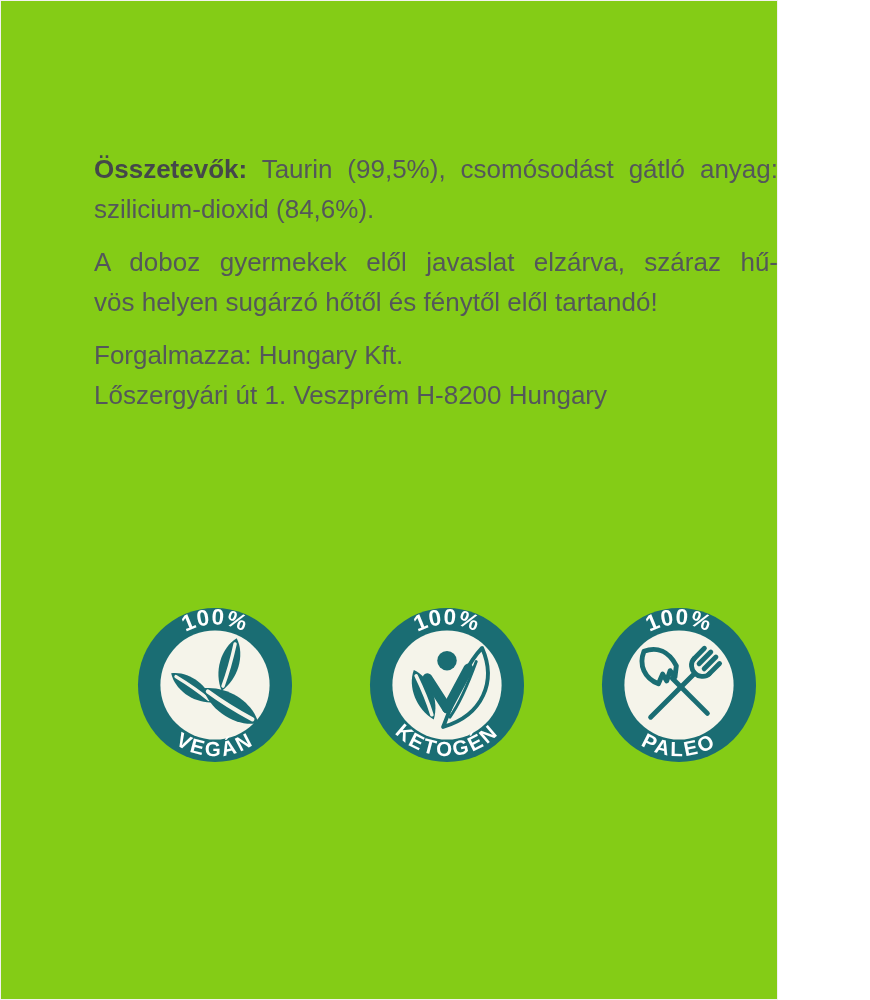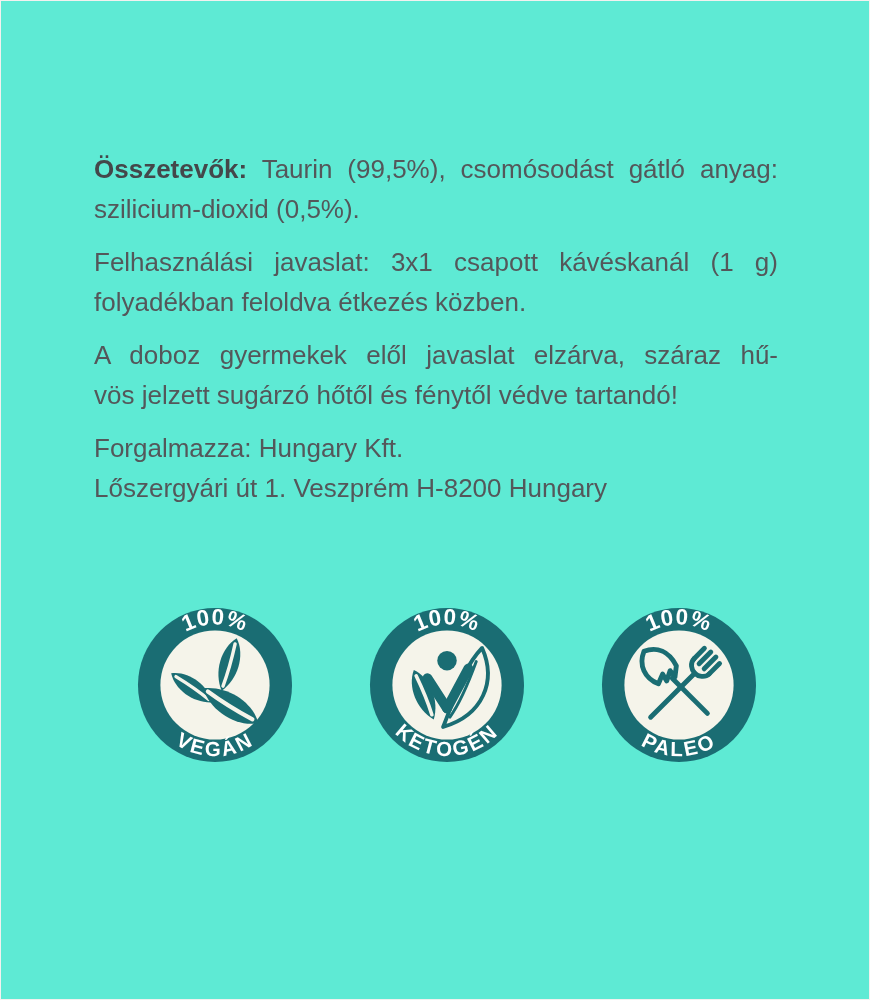--- a/index.html
+++ b/index.html
@@ -2,23 +2,23 @@
 <html><head>
 <meta charset="utf-8">
 <style>
   html, body {
     margin: 0;
     padding: 0;
     background: #ffffff;
   }
   .page {
     position: relative;
-    width: 870px;
+    width: 778px;
     height: 1000px;
-    background: #5eead4;
+    background: #84cc16;
     box-sizing: border-box;
     border: 1px solid #f3f1ef;
     font-family: "Liberation Sans", sans-serif;
     overflow: hidden;
   }
   .textblock {
     position: absolute;
     left: 93px;
     top: 148px;
     width: 684px;
@@ -70,34 +70,30 @@
 </style>
 </head>
 <body>
 
 <div class="page">
 
   <div class="textblock">
 
     <div class="para">
       <div class="line just"><b>Összetevők:</b><span> Taurin (99,5%), csomósodást gátló anyag:</span></div>
-      <div class="line">szilicium-dioxid (0,5%).</div>
+      <div class="line">szilicium-dioxid (84,6%).</div>
     </div>
 
-    <div class="para">
-      <div class="line just">Felhasználási javaslat: 3x1 csapott kávéskanál (1 g)</div>
-      <div class="line">folyadékban feloldva étkezés közben.</div>
-    </div>
 
     <div class="para">
     </div>
 
     <div class="para">
       <div class="line just">A doboz gyermekek elől javaslat elzárva, száraz hű-</div>
-      <div class="line">vös jelzett sugárzó hőtől és fénytől védve tartandó!</div>
+      <div class="line">vös helyen sugárzó hőtől és fénytől elől tartandó!</div>
     </div>
 
     <div class="para">
       <div class="line">Forgalmazza: Hungary Kft.</div>
       <div class="line">Lőszergyári út 1. Veszprém H-8200 Hungary</div>
     </div>
 
   </div>
 
   <div class="badges">

